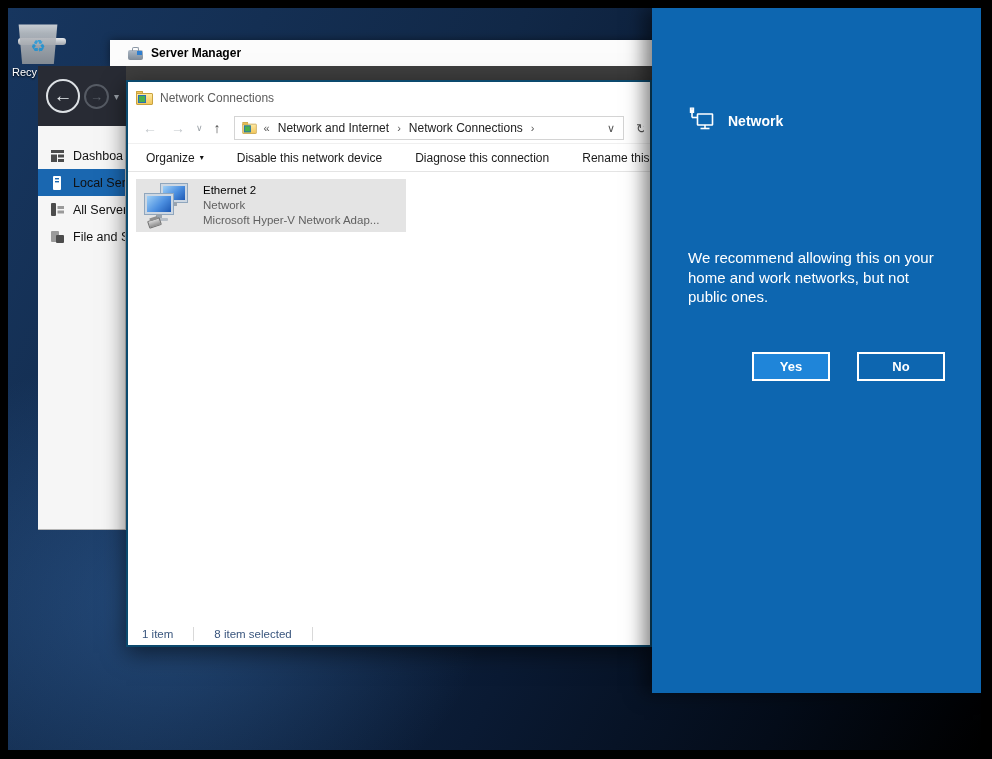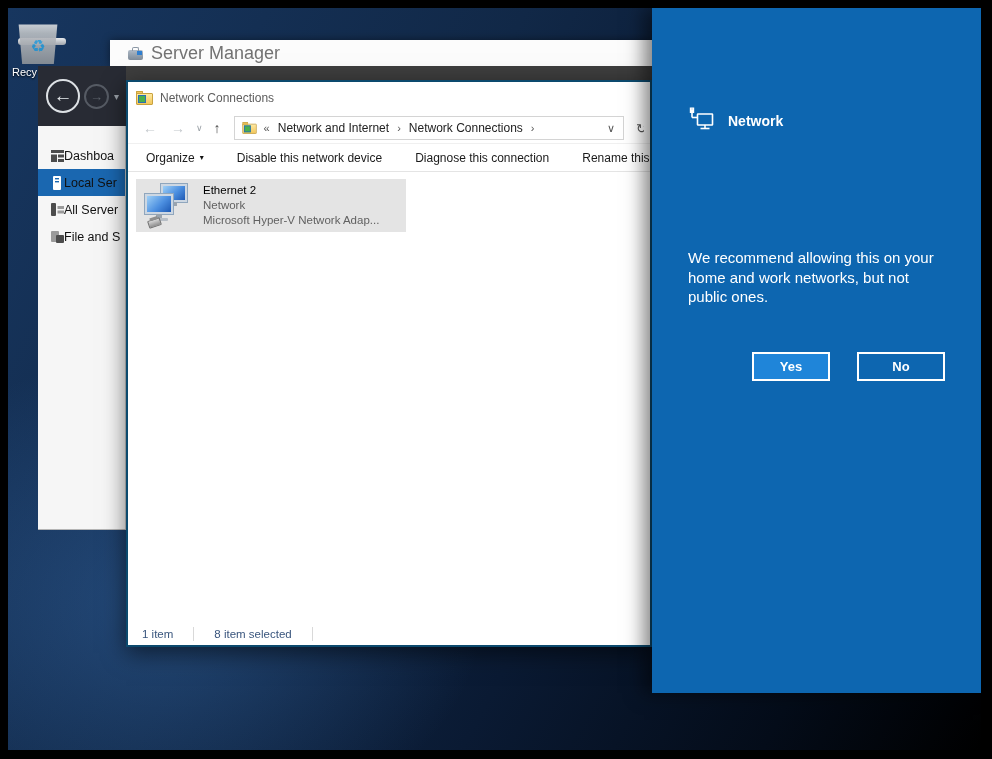--- a/index.html
+++ b/index.html
@@ -28,41 +28,41 @@
     background:linear-gradient(180deg,#f2f3f4,#a7abb0); border-radius:3px; opacity:.95; }
   .bin-glyph { font-size:17px; color:#2e9bd6; margin-top:8px; }
   .bin-label { margin-top:2px; font-size:11px; color:#fff; text-shadow:0 1px 2px #000; }
 
   
   .sm-titlebar {
     position:absolute; left:110px; top:40px; width:542px; height:26px; z-index:2;
     background:#fcfcfc; display:flex; align-items:center; padding-left:18px; gap:8px;
     box-shadow:0 0 8px rgba(0,0,0,.45);
   }
-  .sm-title-text { font-size:18px; color:#737373; }
+  .sm-title-text { font-size:12px; color:#000000;font-weight:bold; }
   .sm-app-icon { position:relative; width:15px; height:13px; }
   .sm-app-icon .case { position:absolute; left:0; top:3px; width:15px; height:10px;
     background:linear-gradient(180deg,#aeb9c6,#7e8b99); border-radius:2px; }
   .sm-app-icon .lid { position:absolute; left:4px; top:0; width:7px; height:4px;
     border:1.5px solid #8b97a4; border-bottom:none; border-radius:2px 2px 0 0; }
   .sm-app-icon .flag { position:absolute; right:1px; top:4px; width:5px; height:4px; background:#2f7fd0; }
 
   .sm-darkstrip { position:absolute; left:110px; top:66px; width:542px; height:14px; background:#3e3e3e; z-index:2; }
 
   .sm-navblock { position:absolute; left:38px; top:66px; width:88px; height:60px; background:#282b34; z-index:2;
     display:flex; align-items:center; }
   .nav-circle { border-radius:50%; display:flex; align-items:center; justify-content:center; }
   .nav-back { width:34px; height:34px; border:2px solid #dde1e5; color:#e9ecef; font-size:19px; margin-left:8px; }
   .nav-fwd  { width:25px; height:25px; border:2px solid #565b64; color:#5d626b; font-size:13px; margin-left:4px; }
   .nav-caret { color:#9aa0a8; font-size:10px; margin-left:5px; }
 
   .sm-sidebar { position:absolute; left:38px; top:126px; width:88px; height:404px; z-index:2;
     background:#f6f6f6; border-right:1px solid #c9c9c9; border-bottom:1px solid #b5b5b5;
     padding-top:16px; overflow:hidden; }
-  .sm-item { height:27px; display:flex; align-items:center; padding-left:12px;
+  .sm-item { height:27px; display:flex; align-items:center; gap:9px; padding-left:12px;
     font-size:12.5px; color:#111; white-space:nowrap; }
   .sm-item.selected { background:#1a67b0; }
   .sm-item .ic { width:14px; height:14px; flex:0 0 14px; display:flex; align-items:center; justify-content:center; }
 
   
   .explorer {
     position:absolute; left:126px; top:80px; width:526px; height:567px; z-index:3;
     background:#fff; border:2px solid #0c4a6e; box-shadow:0 6px 22px rgba(0,0,0,.55);
     display:flex; flex-direction:column;
   }

